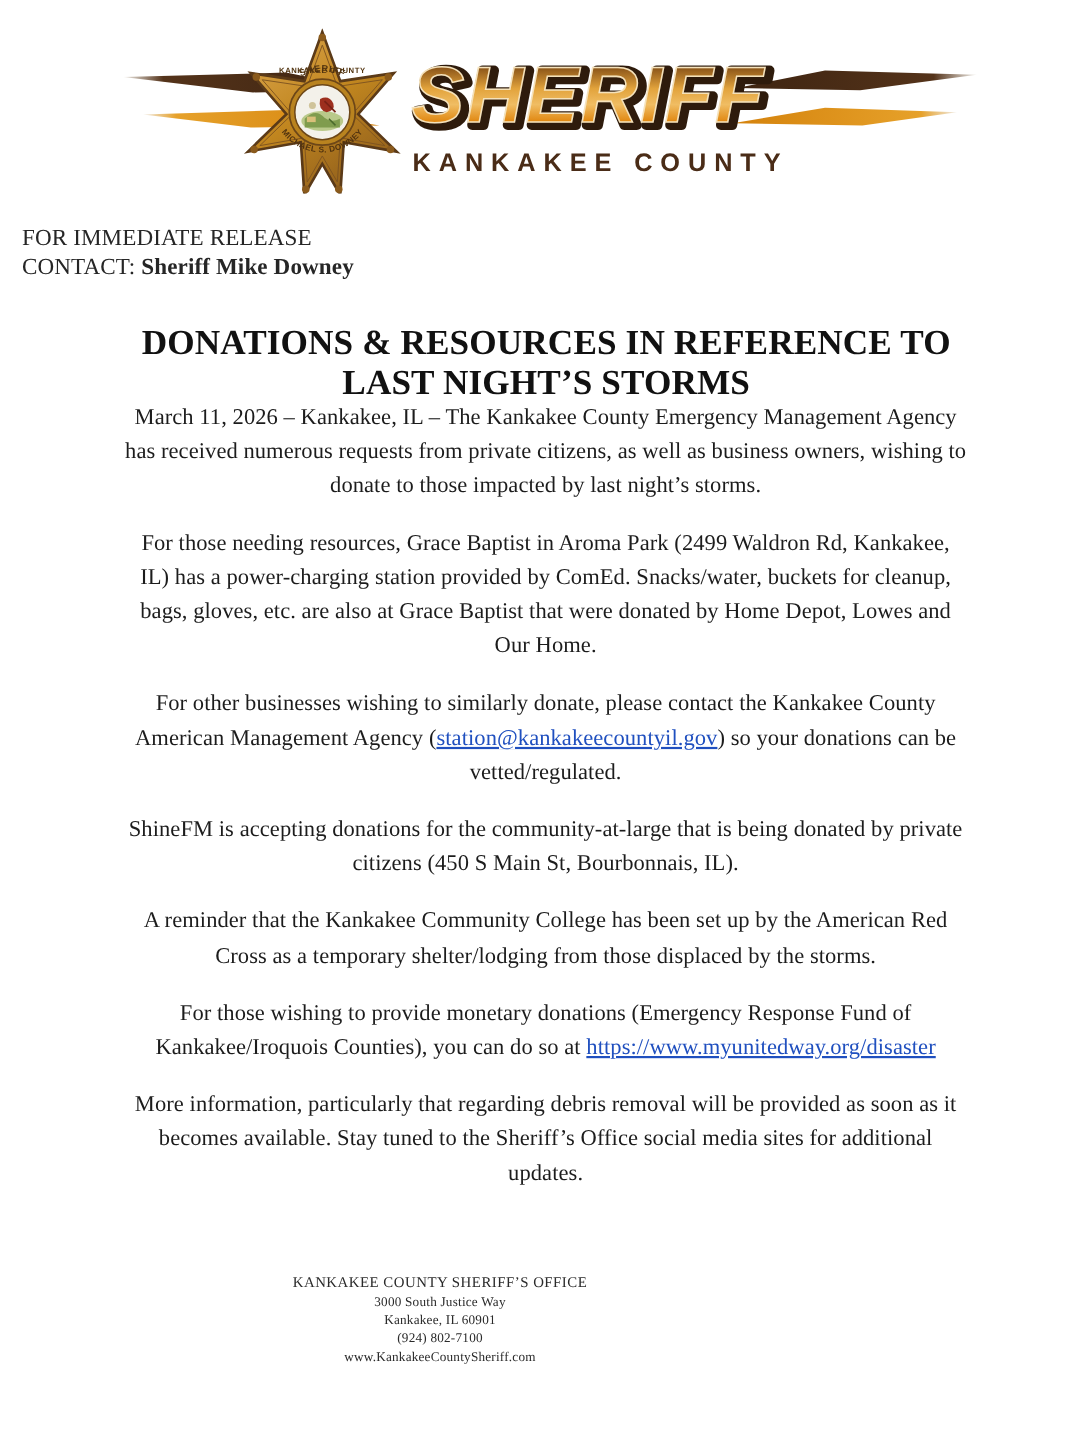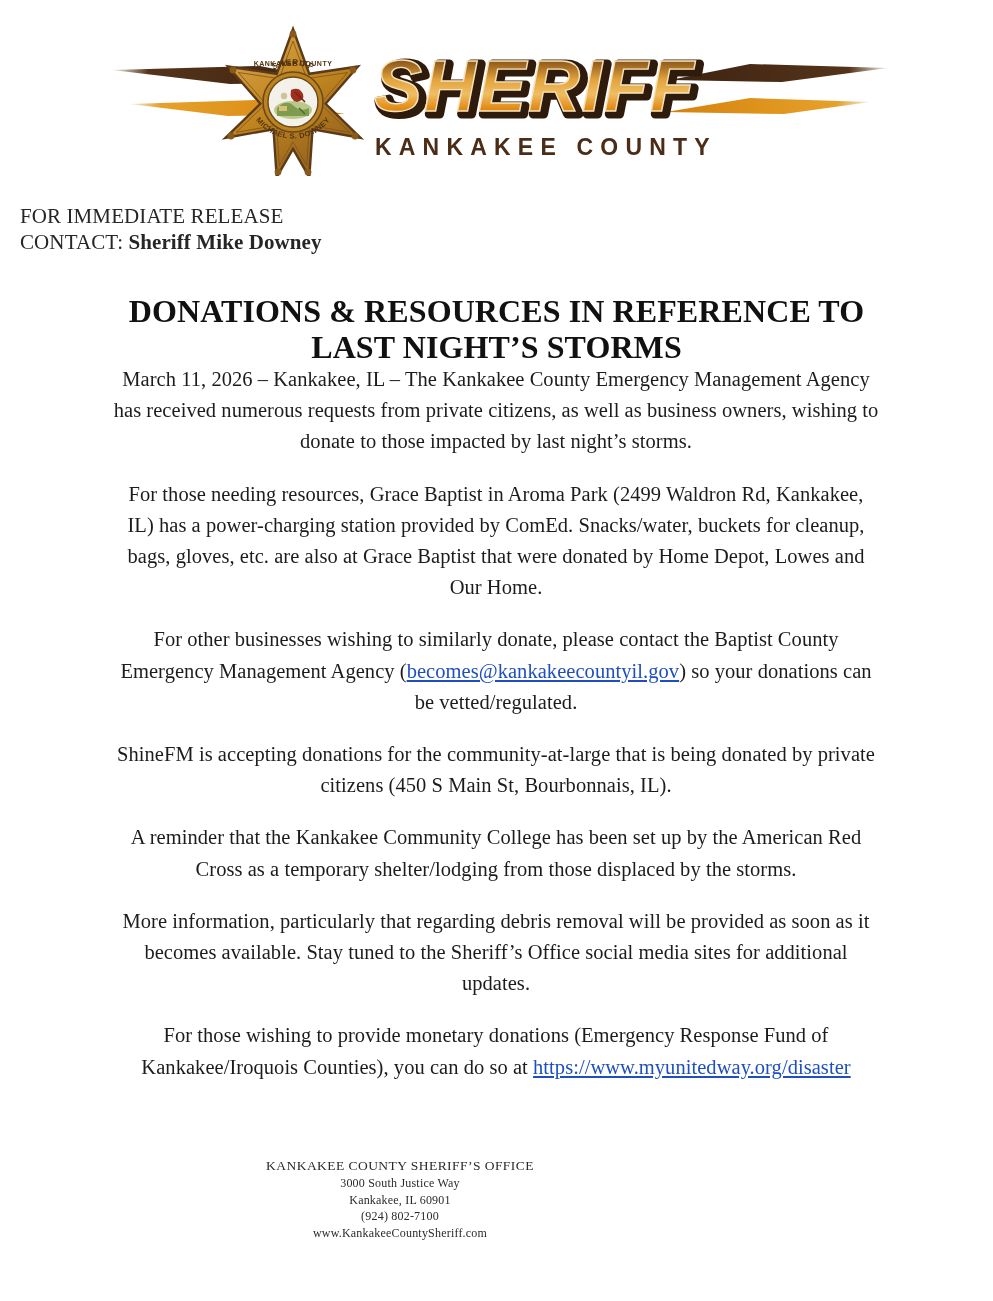--- a/index.html
+++ b/index.html
@@ -232,29 +232,29 @@
   </div>
 
   <h1 class="doc-title">DONATIONS &amp; RESOURCES IN REFERENCE TO LAST NIGHT’S STORMS</h1>
 
   <div class="body-copy">
 
     <p>March 11, 2026 – Kankakee, IL – The Kankakee County Emergency Management Agency has received numerous requests from private citizens, as well as business owners, wishing to donate to those impacted by last night’s storms.</p>
 
     <p>For those needing resources, Grace Baptist in Aroma Park (2499 Waldron Rd, Kankakee, IL) has a power-charging station provided by ComEd.  Snacks/water, buckets for cleanup, bags, gloves, etc. are also at Grace Baptist that were donated by Home Depot, Lowes and Our Home.</p>
 
-    <p><span>For other businesses wishing to similarly donate, please contact the Baptist County Emergency Management Agency (</span><a class="doc-link" href="#">becomes@kankakeecountyil.gov</a><span>) so your donations can be vetted/regulated.</span></p>
+    <p><span>For other businesses wishing to similarly donate, please contact the Kankakee County American Management Agency (</span><a class="doc-link" href="#">station@kankakeecountyil.gov</a><span>) so your donations can be vetted/regulated.</span></p>
 
     <p>ShineFM is accepting donations for the community-at-large that is being donated by private citizens (450 S Main St, Bourbonnais, IL).</p>
 
     <p>A reminder that the Kankakee Community College has been set up by the American Red Cross as a temporary shelter/lodging from those displaced by the storms.</p>
 
+    <p><span>For those wishing to provide monetary donations (Emergency Response Fund of Kankakee/Iroquois Counties), you can do so at </span><a class="url-link" href="#">https://www.myunitedway.org/disaster</a></p>
+
     <p>More information, particularly that regarding debris removal will be provided as soon as it becomes available.  Stay tuned to the Sheriff’s Office social media sites for additional updates.</p>
-
-    <p><span>For those wishing to provide monetary donations (Emergency Response Fund of Kankakee/Iroquois Counties), you can do so at </span><a class="url-link" href="#">https://www.myunitedway.org/disaster</a></p>
 
   </div>
 
   <div class="footer">
     <div class="org">KANKAKEE COUNTY SHERIFF’S OFFICE</div>
     <span class="ln">3000 South Justice Way</span>
     <span class="ln">Kankakee, IL 60901</span>
     <span class="ln">(924) 802-7100</span>
     <span class="ln">www.KankakeeCountySheriff.com</span>
   </div>

